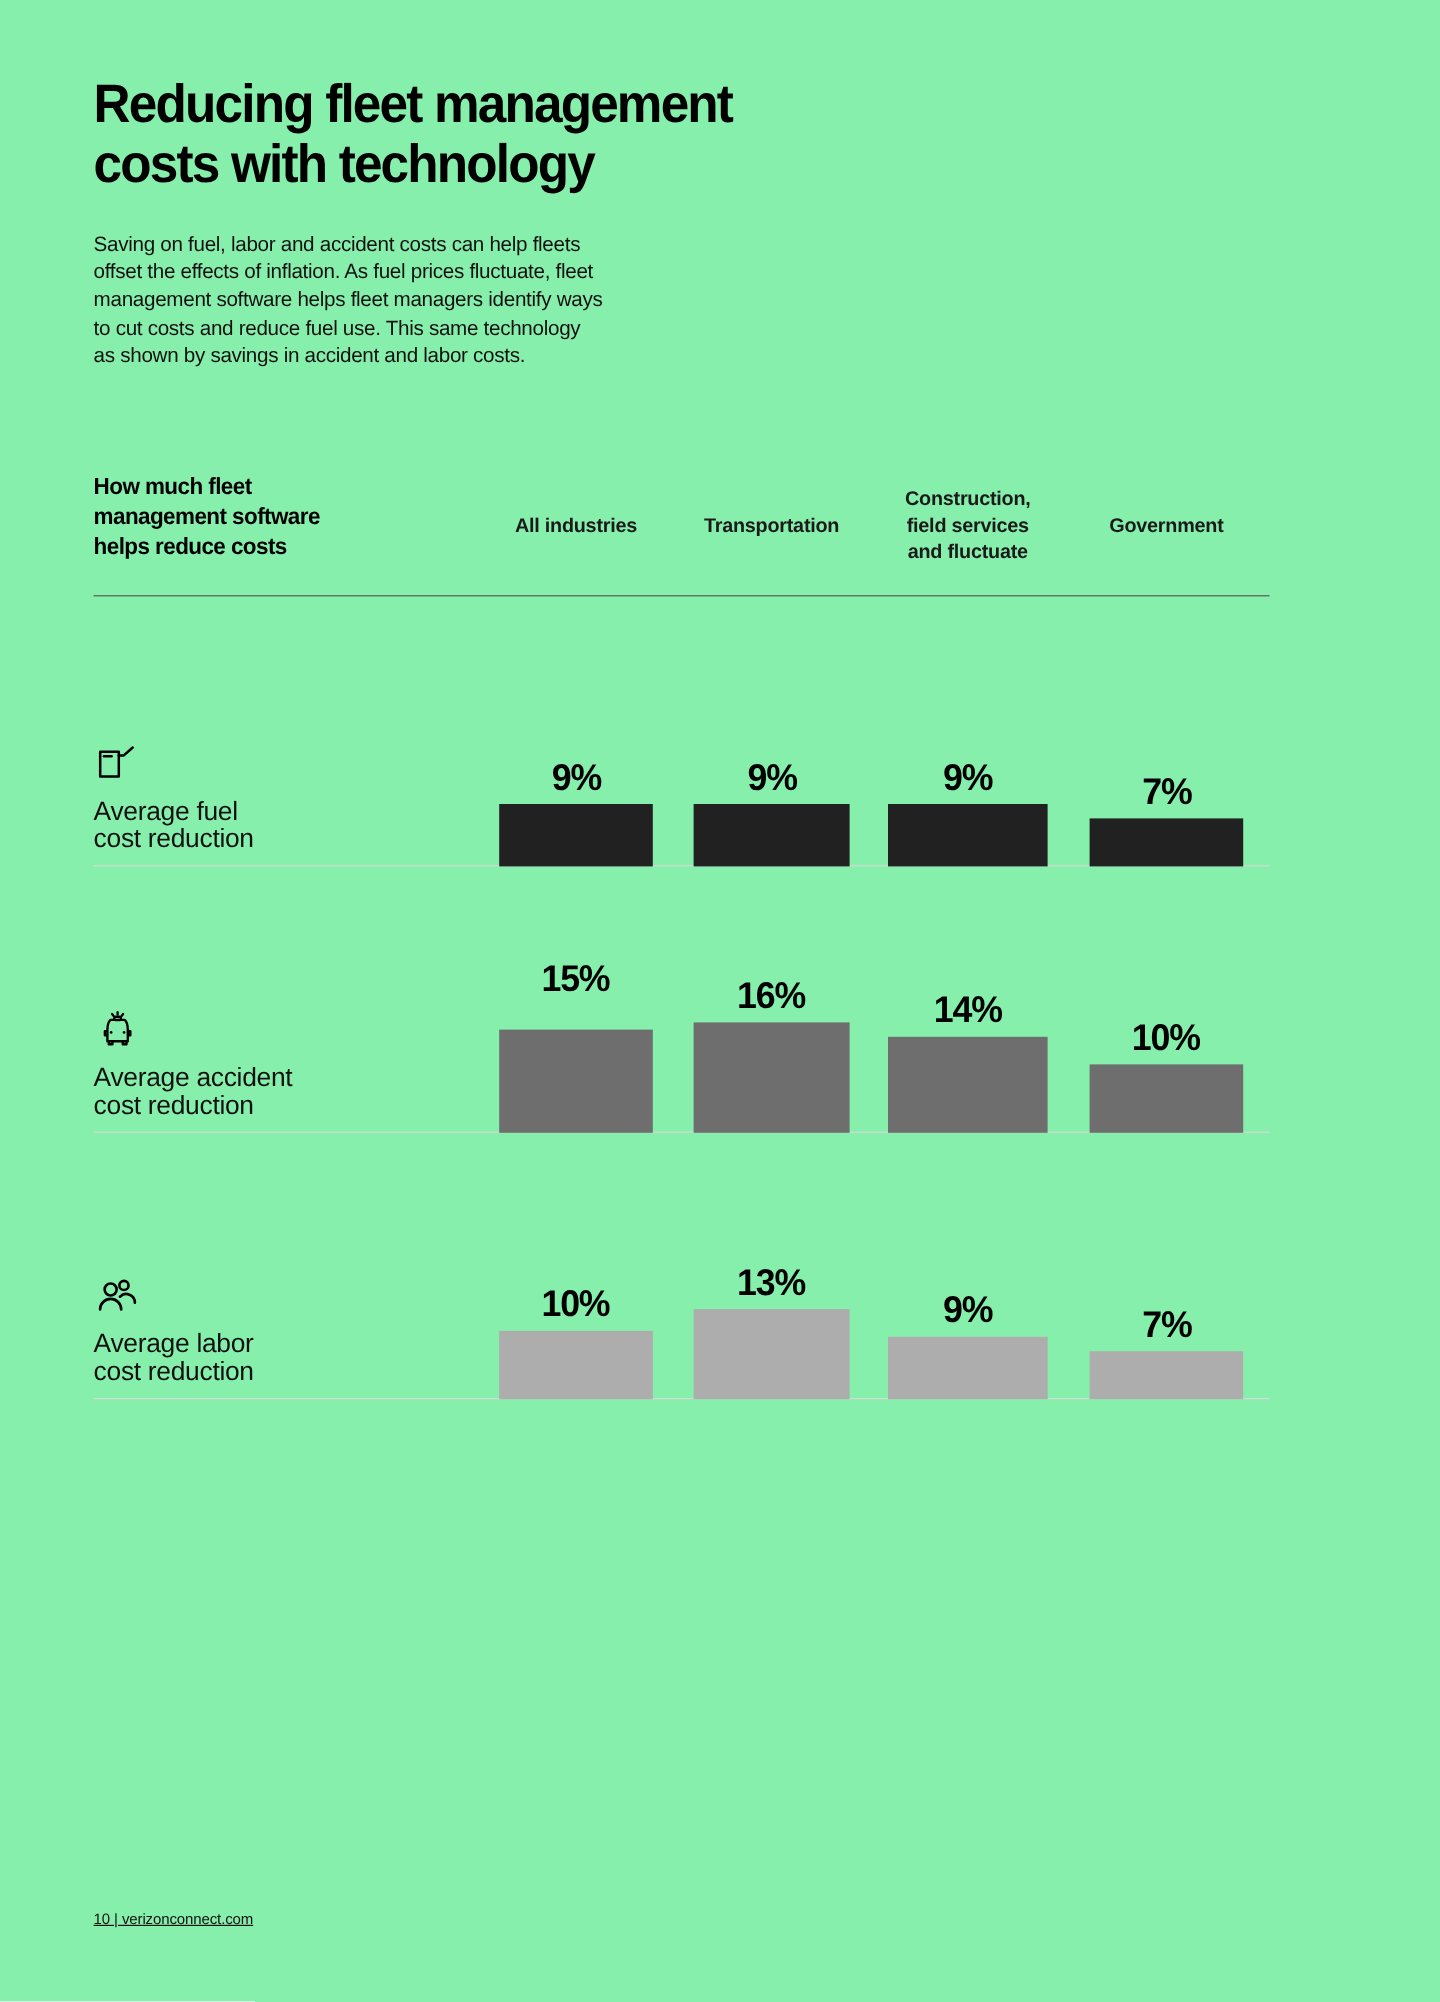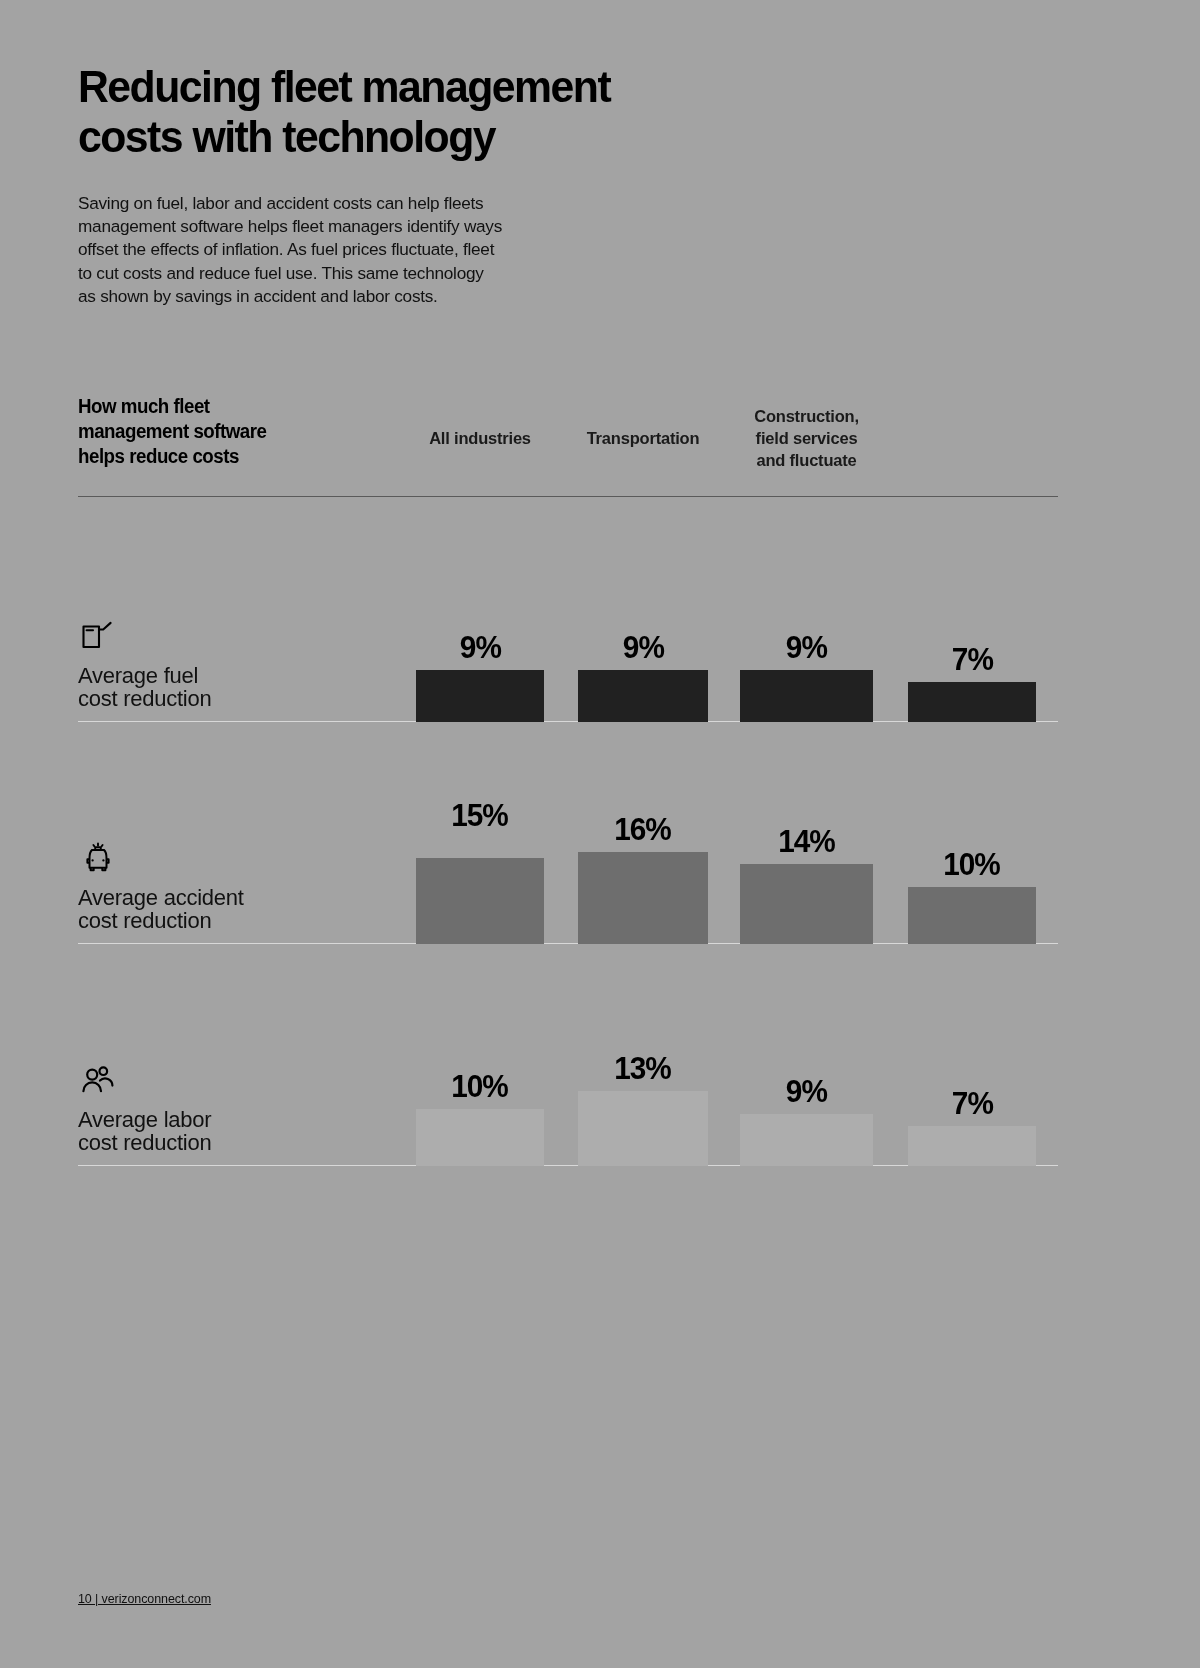--- a/index.html
+++ b/index.html
@@ -8,21 +8,21 @@
     height: 1668px;
     background: #ffffff;
     font-family: "Liberation Sans", sans-serif;
     color: #000000;
     -webkit-font-smoothing: antialiased;
   }
   .page {
     position: relative;
     width: 1200px;
     height: 1668px;
-    background: #a3a3a3;
+    background: #86efac;
     overflow: hidden;
   }
 
   
   .title {
     position: absolute;
     left: 78px;
     top: 62px;
     width: 760px;
     font-size: 45px;
@@ -171,22 +171,22 @@
 
 <div class="page">
 
   <h1 class="title">
     <span class="ln">Reducing fleet management</span>
     <span class="ln">costs with technology</span>
   </h1>
 
   <p class="intro">
     <span class="ln">Saving on fuel, labor and accident costs can help fleets</span>
+    <span class="ln">offset the effects of inflation. As fuel prices fluctuate, fleet</span>
     <span class="ln">management software helps fleet managers identify ways</span>
-    <span class="ln">offset the effects of inflation. As fuel prices fluctuate, fleet</span>
     <span class="ln">to cut costs and reduce fuel use. This same technology</span>
     <span class="ln">as shown by savings in accident and labor costs.</span>
   </p>
 
   <section class="chart">
 
     <div class="hdr">
       <div class="hdr-title">
         <span class="ln">How much fleet</span>
         <span class="ln">management software</span>
@@ -196,20 +196,23 @@
       <div class="col-head" id="ch0" style="left: 327px; width: 150px; text-align: center;">
         <span class="ln">All industries</span>
       </div>
       <div class="col-head" id="ch1" style="left: 485px; width: 160px;">
         <span class="ln">Transportation</span>
       </div>
       <div class="col-head" id="ch2" style="left: 648.5px; width: 160px;">
         <span class="ln">Construction,</span>
         <span class="ln">field services</span>
         <span class="ln">and fluctuate</span>
+      </div>
+      <div class="col-head" id="ch3" style="left: 819px; width: 150px;">
+        <span class="ln">Government</span>
       </div>
 
       <div class="rule-top"></div>
     </div>
 
     <div class="rows">
 
       <div class="row">
         <div class="row-label">
           <span class="row-icon">

